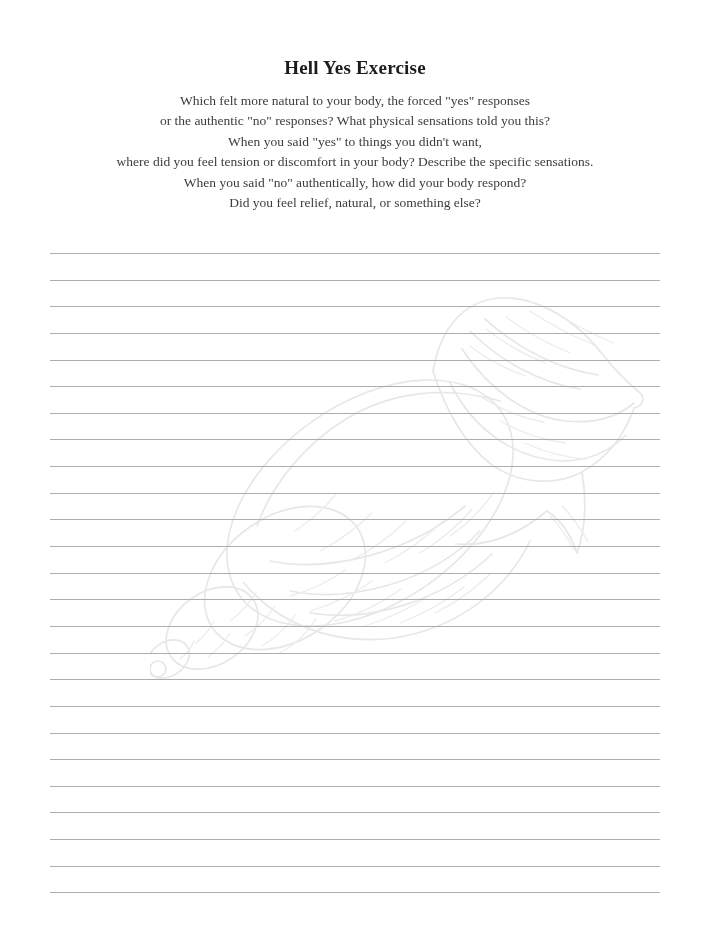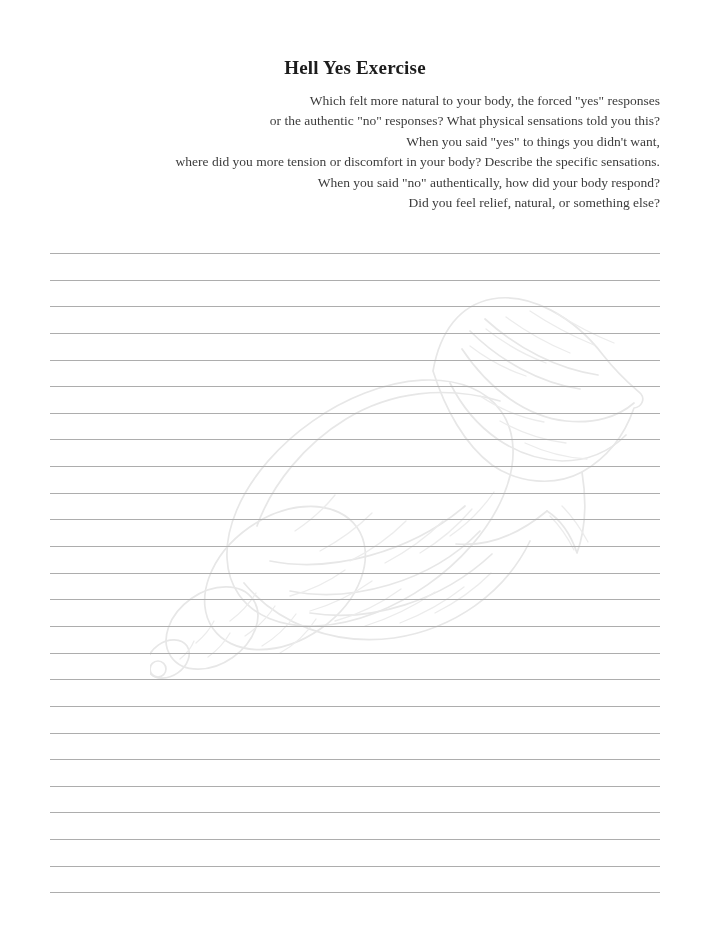--- a/index.html
+++ b/index.html
@@ -30,21 +30,21 @@
     font-weight: bold;
     letter-spacing: 0.2px;
     color: var(--title-color, #1c1c1c);
     line-height: 20px;
   }
   .instructions {
     font-size: 13.5px;
     line-height: 20.4px;
     color: var(--body-color, #3c3c3c);
   }
-  .instruction-line { white-space: nowrap; text-align: right; }
+  .instruction-line { white-space: nowrap; }
   .watermark {
     position: absolute;
     left: 100px;
     top: 283px;
     width: 500px;
     height: 405px;
     z-index: 1;
     pointer-events: none;
   }
   .writing-lines {
@@ -67,21 +67,21 @@
 <body>
 
 <div class="page">
 
   <div class="header">
     <h1 class="title">Hell Yes Exercise</h1>
     <div class="instructions">
       <div class="instruction-line">Which felt more natural to your body, the forced "yes" responses</div>
       <div class="instruction-line">or the authentic "no" responses? What physical sensations told you this?</div>
       <div class="instruction-line">When you said "yes" to things you didn't want,</div>
-      <div class="instruction-line">where did you more tension or discomfort in your body? Describe the specific sensations.</div>
+      <div class="instruction-line">where did you feel tension or discomfort in your body? Describe the specific sensations.</div>
       <div class="instruction-line">When you said "no" authentically, how did your body respond?</div>
       <div class="instruction-line">Did you feel relief, natural, or something else?</div>
     </div>
   </div>
 
   <div class="watermark">
     <svg width="500" height="405" viewBox="0 0 500 405" fill="none" stroke-linecap="round" stroke-linejoin="round">
       <g stroke="#e7e7e7" stroke-width="1.7" class="wm-outline">
 
         <path d="M283,80 C290,40 310,14 342,8 C380,1 424,26 453,64 C472,88 486,98 491,103 C495,108 492,116 484,117 C474,146 455,168 432,181 C404,196 368,192 342,174 C315,154 295,118 283,80"></path>

